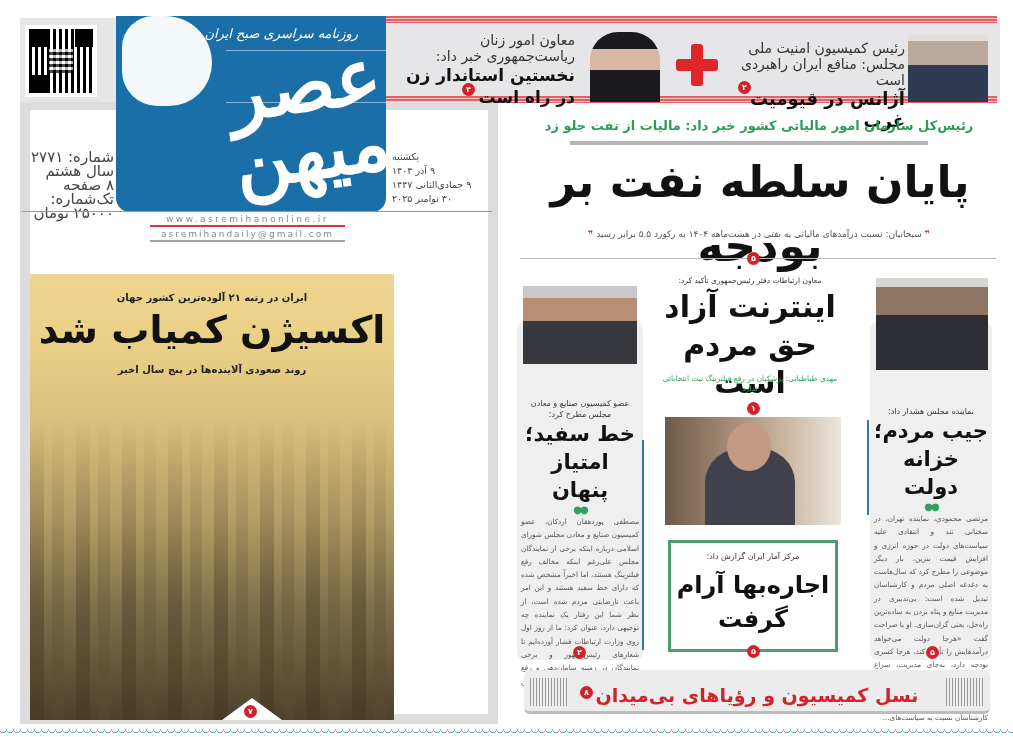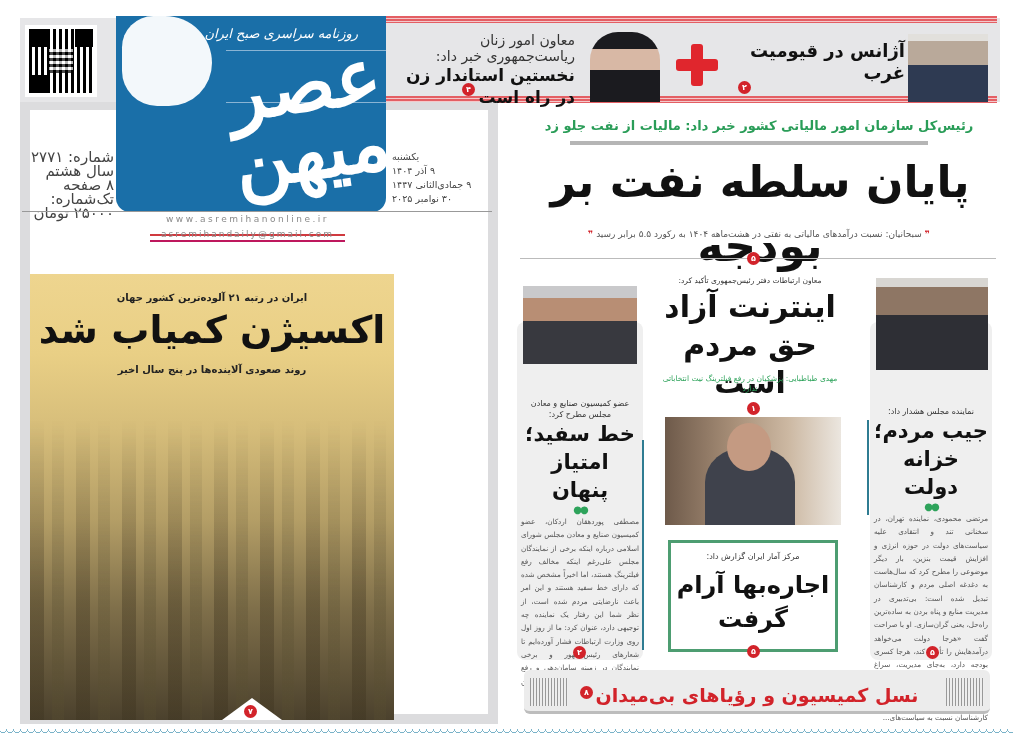--- a/index.html
+++ b/index.html
@@ -22,22 +22,22 @@
 .logo{left:116px;top:16px;width:270px;height:196px;background:#1a6fa8;border-radius:0 0 14px 14px;overflow:hidden}
 .logo-tag{position:absolute;right:28px;top:10px;color:#fff;font-family:"DejaVu Serif",serif;font-style:italic;font-size:13px;direction:rtl}
 .logo-name{position:absolute;left:40px;top:40px;color:#fff;font-family:"DejaVu Serif",serif;font-size:76px;font-weight:bold;line-height:.9;direction:rtl;transform:rotate(-8deg)}
 .logo-line{position:absolute;left:110px;right:0;height:1px;background:#8ab4d4}
 .logo-map{position:absolute;left:6px;top:0;width:90px;height:90px;background:#fff;border-radius:40% 60% 55% 45%;opacity:.95}
 
 .leftpanel{left:20px;top:102px;width:478px;height:622px;background:#fff;border:10px solid #dcdcde;border-top:8px solid #dcdcde}
 .issue-info{left:22px;top:150px;width:92px;direction:rtl;font-size:15px;line-height:14px;color:#444}
 .date-info{left:392px;top:150px;width:100px;text-align:left;direction:rtl;font-size:9.5px;line-height:14px;color:#444}
 .hr-left{left:22px;top:211px;width:470px;height:1px;background:#999}
-.web{left:150px;top:214px;width:195px;text-align:center;font-size:9px;letter-spacing:2.5px;color:#8a8a8a;border-bottom:2px solid #d03a3f;padding-bottom:10px}
-.mail{left:150px;top:229px;width:195px;text-align:center;font-size:9px;letter-spacing:2px;color:#8a8a8a;border-bottom:2px solid #be185d;padding-bottom:1px}
+.web{left:150px;top:214px;width:195px;text-align:center;font-size:9px;letter-spacing:2.5px;color:#8a8a8a;border-bottom:2px solid #d03a3f;padding-bottom:1px}
+.mail{left:150px;top:229px;width:195px;text-align:center;font-size:9px;letter-spacing:2px;color:#8a8a8a;border-bottom:2px solid #a3a3a3;padding-bottom:1px}
 
 .teaser-kicker{font-size:14px;color:#333;direction:rtl;text-align:right}
 .teaser-title{font-weight:bold;font-size:17px;direction:rtl;text-align:right;line-height:22px;color:#111}
 .badge{width:13px;height:13px;border-radius:50%;background:#d2232a;color:#fff;font-size:8px;text-align:center;line-height:13px;font-weight:bold;display:inline-block}
 .photo{background:linear-gradient(180deg,#cfc7c2 0%,#8b7d74 40%,#3d3f4c 100%)}
 .red-cross{left:676px;top:44px;width:42px;height:42px}
 .red-cross::before,.red-cross::after{content:"";position:absolute;background:#e0262d;border-radius:3px}
 .red-cross::before{left:0;top:15px;width:42px;height:12px}
 .red-cross::after{left:15px;top:0;width:12px;height:42px}
 
@@ -114,20 +114,21 @@
 <div class="abs" style="left:395px;top:32px;width:180px">
   <div class="teaser-kicker">معاون امور زنان ریاست‌جمهوری خبر داد:</div>
   <div class="teaser-title">نخستین استاندار زن در راه است</div>
 </div>
 <div class="abs badge" style="left:462px;top:83px">۴</div>
 
 <div class="abs red-cross"></div>
 
 <div class="abs photo" style="left:908px;top:34px;width:80px;height:68px;background:linear-gradient(180deg,#e2e0dc 0 10%,#b9a99a 10% 45%,#2e3a52 45%)"></div>
 <div class="abs" style="left:730px;top:40px;width:175px">
+  <div class="teaser-kicker">رئیس کمیسیون امنیت ملی مجلس: منافع ایران راهبردی است</div>
   <div class="teaser-title" style="font-size:18px">آژانس در قیومیت غرب</div>
 </div>
 <div class="abs badge" style="left:738px;top:81px">۲</div>
 
 <div class="abs kicker-main">رئیس‌کل سازمان امور مالیاتی کشور خبر داد: مالیات از نفت جلو زد</div>
 <div class="abs kicker-line"></div>
 <div class="abs headline">پایان سلطه نفت بر بودجه</div>
 <div class="abs subhead">
   <span class="quote">❞</span>
   <span>سبحانیان: نسبت درآمدهای مالیاتی به نفتی در هشت‌ماهه ۱۴۰۴ به رکورد ۵.۵ برابر رسید</span>

